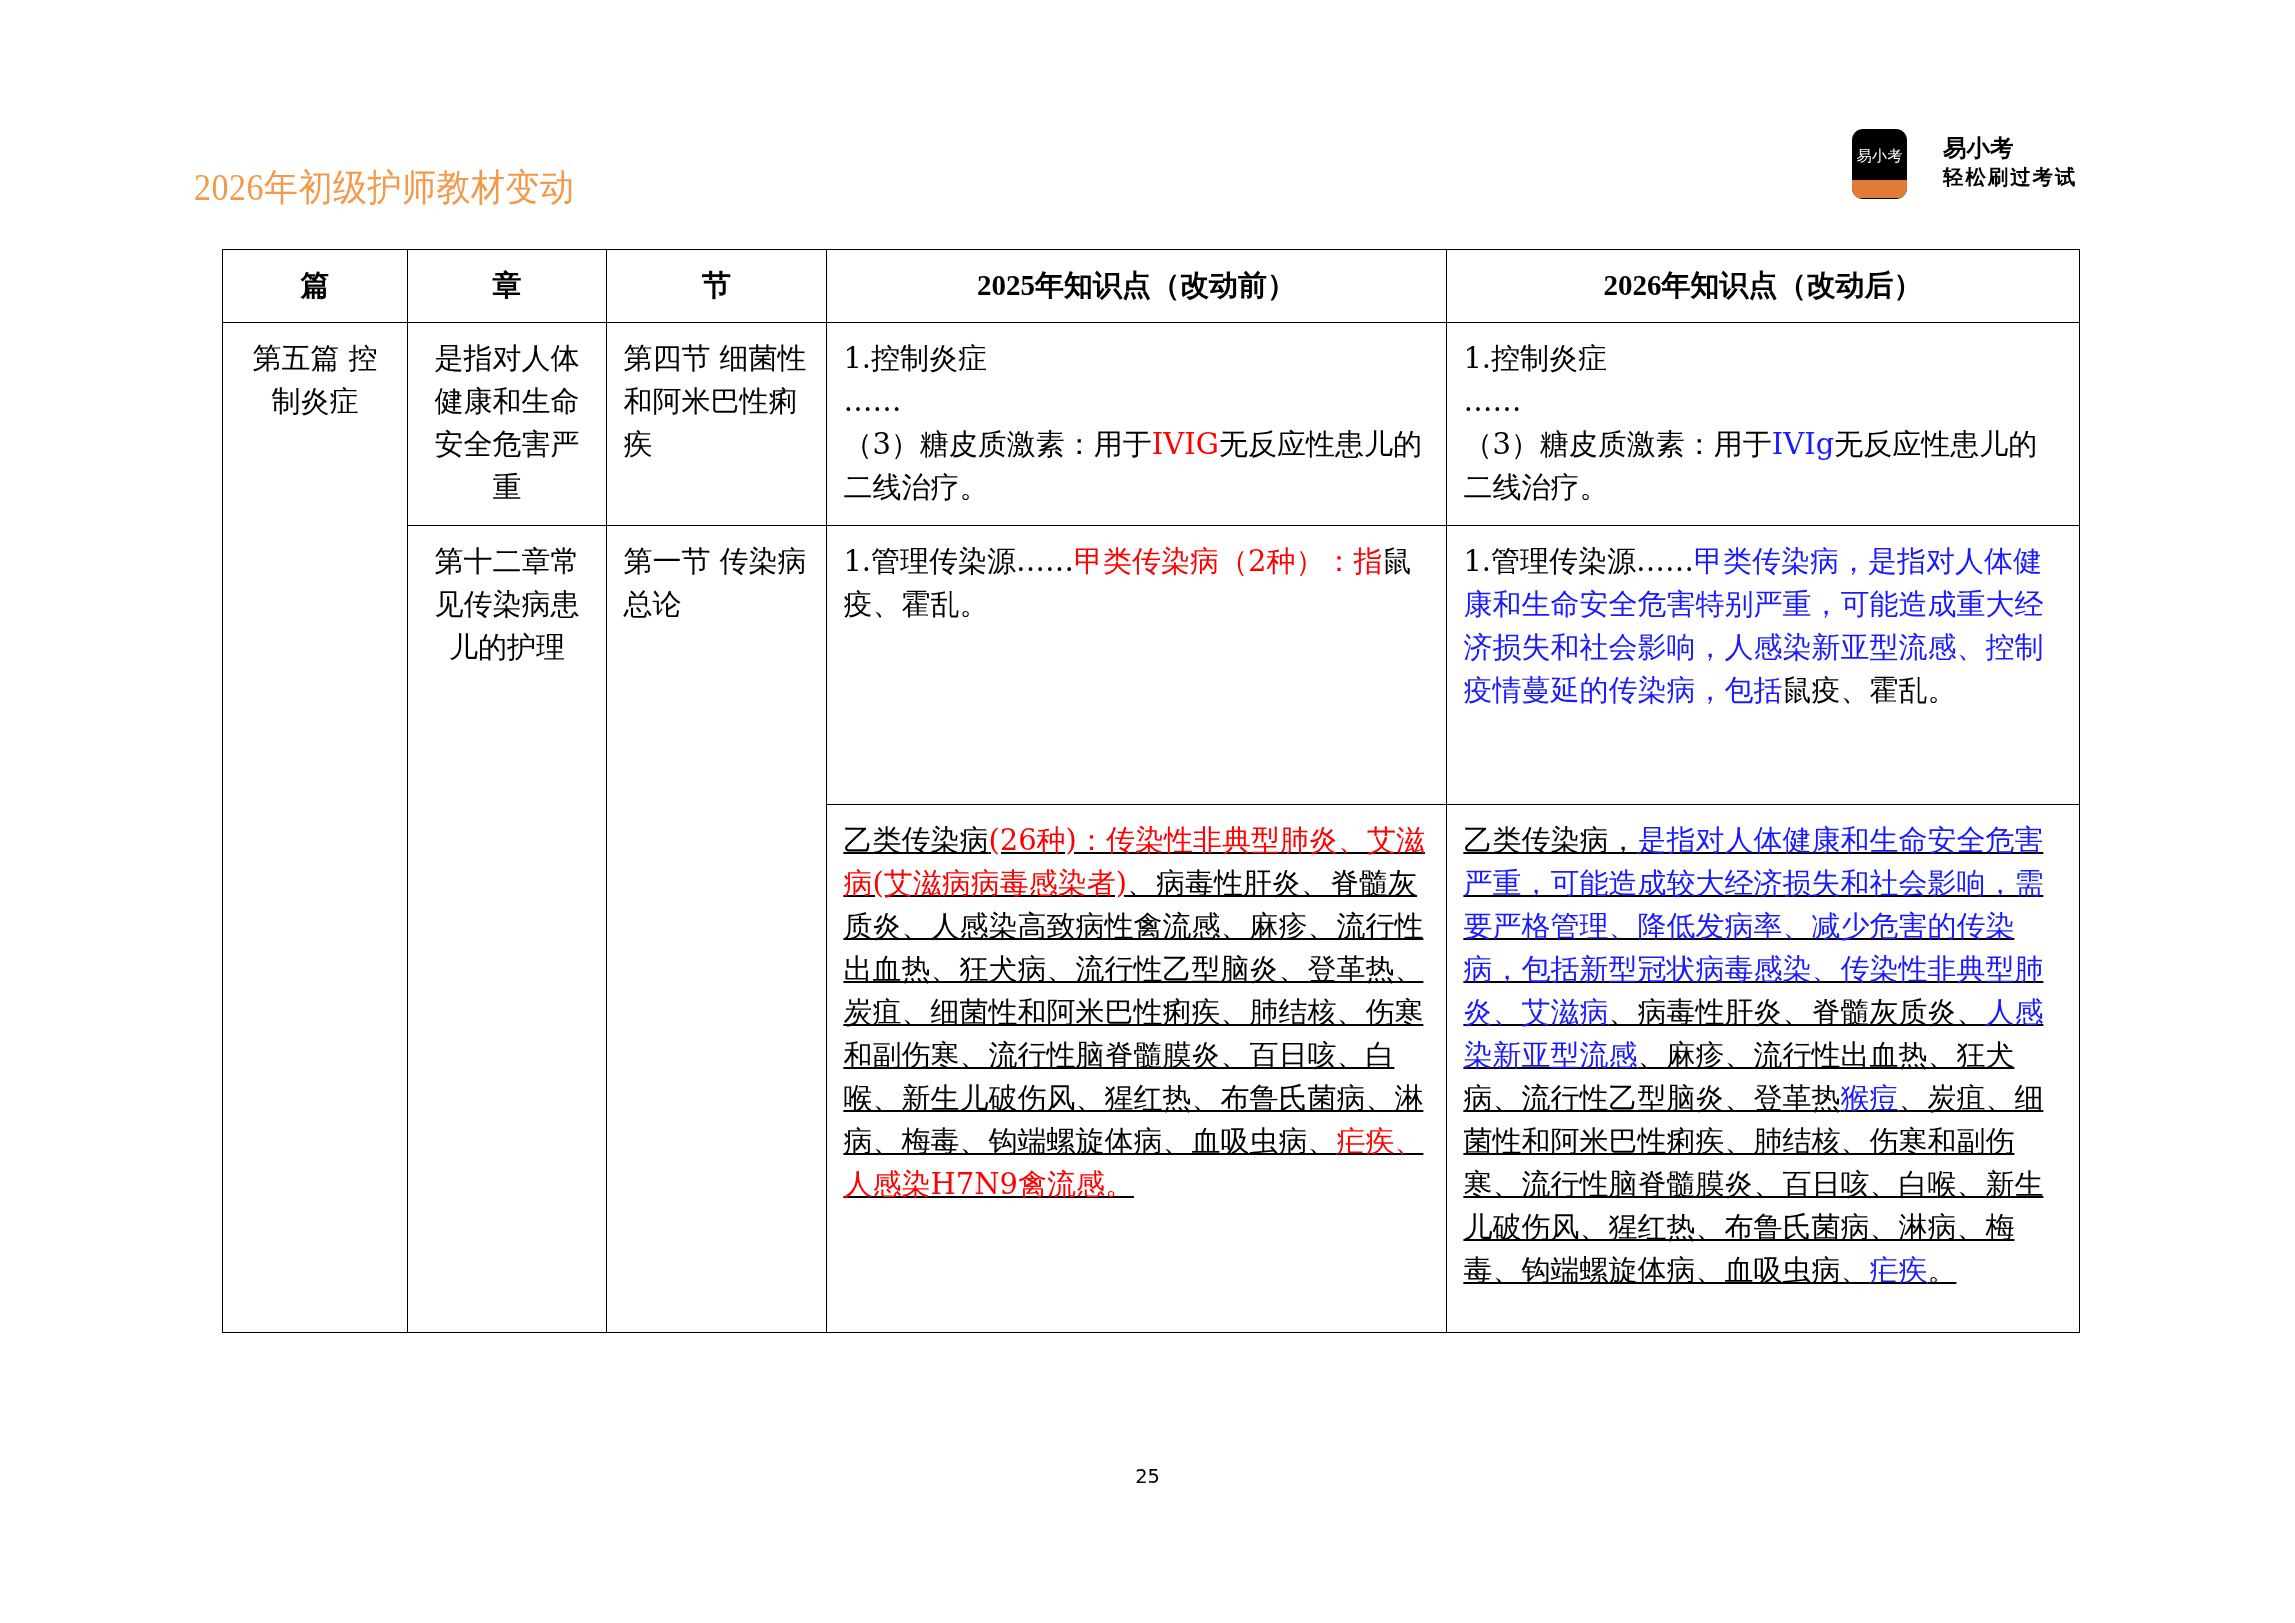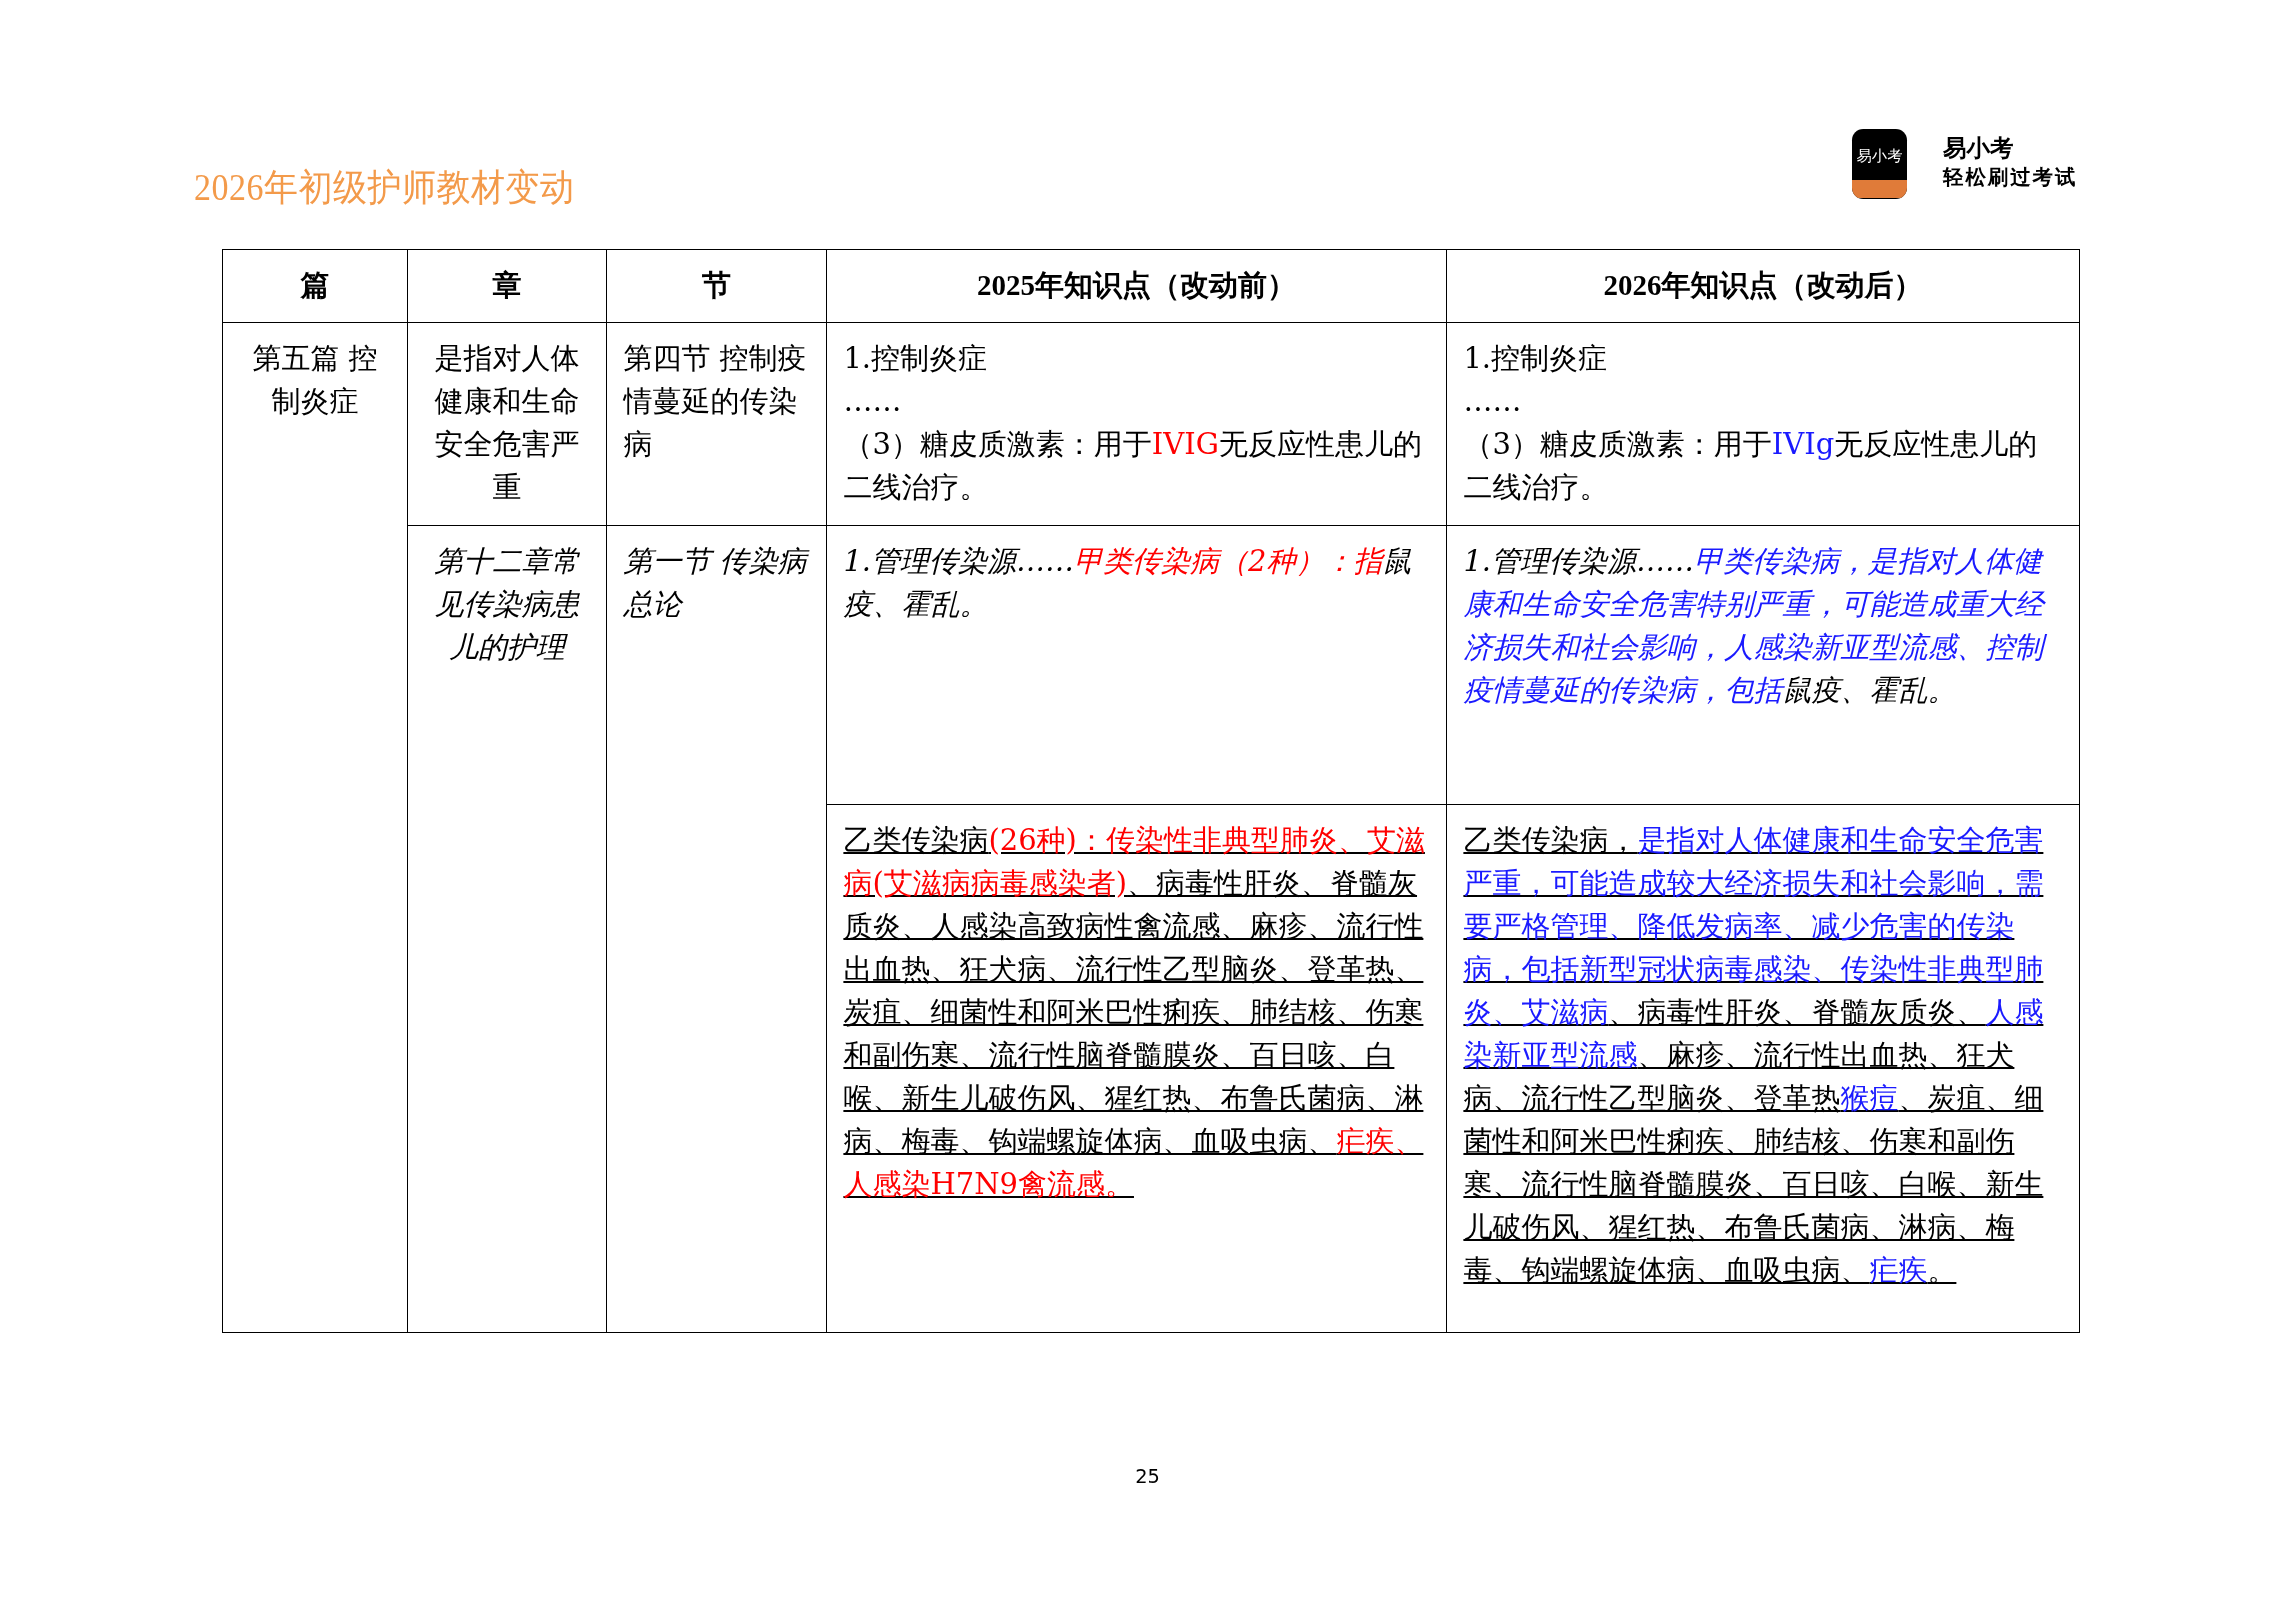--- a/index.html
+++ b/index.html
@@ -14,21 +14,21 @@
   .brand-name { font-size:23.5px; font-weight:bold; line-height:29px; }
   .brand-slogan { font-size:20.4px; font-weight:bold; line-height:29px; letter-spacing:2px; }
   table.changes { position:absolute; left:222px; top:249px; border-collapse:collapse; table-layout:fixed; width:1857px; }
   table.changes td, table.changes th { border:1.5px solid #000; vertical-align:top; font-size:29px; line-height:43px; padding:14.3px 16.4px 10.2px 16.4px; word-break:break-all; }
   table.changes th { height:35px; text-align:center; vertical-align:middle; font-weight:bold; font-family:"Liberation Serif","DejaVu Serif",serif; padding:14.3px 5.1px; }
   .c-pian { width:185px; } .c-zhang { width:199px; } .c-jie { width:220px; } .c-old { width:620px; } .c-new { width:633px; }
   td.center { text-align:center; }
   td.middle { vertical-align:middle; }
   .red { color:#ff0000; } .blue { color:#1a1aff; }
   .page-num { position:absolute; left:0; width:2295px; top:1465px; text-align:center; font-family:"DejaVu Sans",sans-serif; font-size:19.4px; }
-  .row1 td { height:178px; } .row2 td { height:253px;font-style:italic; } .row3 td { height:503px;text-decoration:underline; }
+  .row1 td { height:178px; } .row2 td { height:253px; } .row3 td { height:503px;text-decoration:underline; }
   .seg { display:inline; }
 </style>
 </head>
 <body>
 
 <div class="title">2026年初级护师教材变动</div>
 
 <div class="logo">
   <div class="logo-top">易小考</div>
   <div class="logo-bottom"></div>
@@ -50,21 +50,21 @@
       <tr>
     <th>篇</th>
     <th>章</th>
     <th>节</th>
     <th>2025年知识点（改动前）</th>
     <th>2026年知识点（改动后）</th>
   </tr>
   <tr class="row1">
     <td rowspan="3" class="center middle">第五篇 控制炎症</td>
     <td class="center">是指对人体健康和生命安全危害严重</td>
-    <td>第四节 控制疫情蔓延的传染病</td>
+    <td>第四节 细菌性和阿米巴性痢疾</td>
     <td><span class="seg ">1.控制炎症</span><br><span class="seg ">……</span><br><span class="seg ">（3）糖皮质激素：用于</span><span class="seg red">IVIG</span><span class="seg ">无反应性患儿的二线治疗。</span></td>
     <td><span class="seg ">1.控制炎症</span><br><span class="seg ">……</span><br><span class="seg ">（3）糖皮质激素：用于</span><span class="seg blue">IVIg</span><span class="seg ">无反应性患儿的二线治疗。</span></td>
   </tr>
   <tr class="row2">
     <td rowspan="2" class="center middle">第十二章常见传染病患儿的护理</td>
     <td rowspan="2">第一节 传染病总论</td>
     <td><span class="seg ">1.管理传染源……</span><span class="seg red">甲类传染病（2种）：指</span><span class="seg ">鼠疫、霍乱。</span></td>
     <td><span class="seg ">1.管理传染源……</span><span class="seg blue">甲类传染病，是指对人体健康和生命安全危害特别严重，可能造成重大经济损失和社会影响，人感染新亚型流感、控制疫情蔓延的传染病，包括</span><span class="seg ">鼠疫、霍乱。</span></td>
   </tr>
   <tr class="row3">

